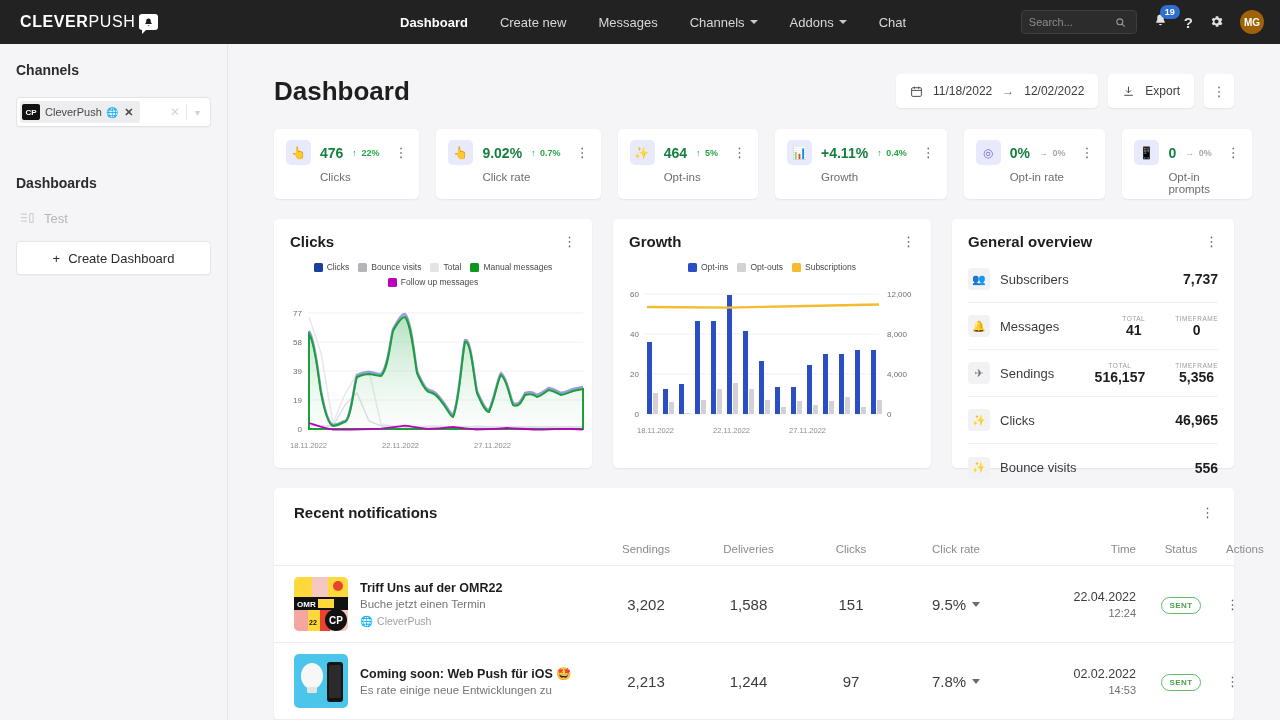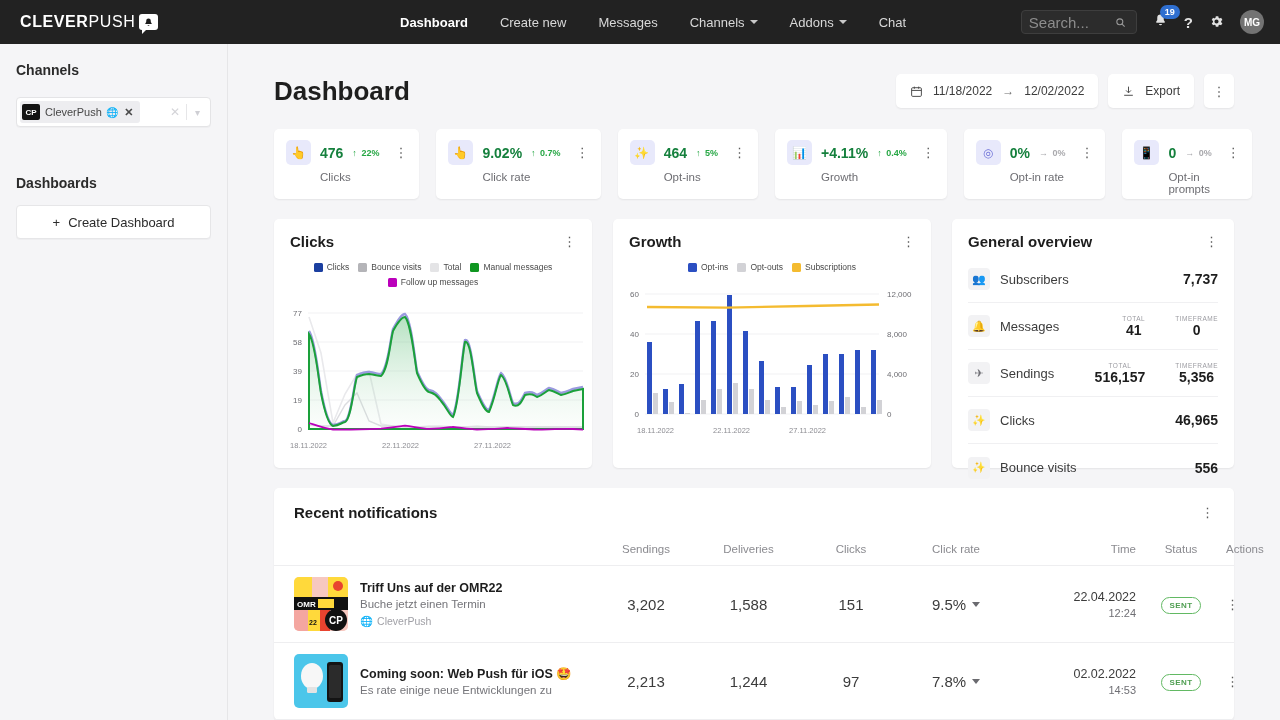--- a/index.html
+++ b/index.html
@@ -36,32 +36,32 @@
   }
   .nav-link.active { color: #ffffff; font-weight: 700; }
   .caret { width: 0; height: 0; border-left: 4px solid transparent; border-right: 4px solid transparent; border-top: 4px solid #c9c9c9; }
 
   .nav-right { display: flex; align-items: center; gap: 16px; padding-right: 16px; }
   .searchbox {
     width: 116px; height: 24px; background: #2c2c2c; border: 1px solid #3e3e3e; border-radius: 4px;
     display: flex; align-items: center; padding: 0 7px; gap: 4px;
   }
   .searchbox input {
-    background: transparent; border: 0; outline: none; color: #bdbdbd; font-size: 15px;
+    background: transparent; border: 0; outline: none; color: #bdbdbd; font-size: 11px;
     width: 82px; font-family: "Liberation Sans", sans-serif;
   }
   .searchbox input::placeholder { color: #8d8d8d; }
   .bell-wrap { position: relative; cursor: pointer; }
   .bell-badge {
     position: absolute; top: -8px; left: 7px; background: #2f6fd0; color: #fff;
     font-size: 9px; font-weight: 700; border-radius: 9px; padding: 1px 5px; line-height: 12px;
   }
   .icon-btn { color: #e2e2e2; font-size: 15px; cursor: pointer; line-height: 1; }
   .avatar {
-    width: 24px; height: 24px; border-radius: 50%; background: #737373; color: #fff;
+    width: 24px; height: 24px; border-radius: 50%; background: #a16207; color: #fff;
     font-size: 10px; font-weight: 700; display: flex; align-items: center; justify-content: center;
     cursor: pointer;
   }
 
   
   .sidebar {
     position: absolute; top: 44px; left: 0; width: 228px; height: 676px;
     background: #f5f5f7; border-right: 1px solid #e6e6e8; padding: 18px 16px;
   }
   .side-title { font-size: 14px; font-weight: 700; color: #2b2b2b; margin-bottom: 19px; }
@@ -270,20 +270,29 @@
       <span class="chip-x">✕</span>
     </span>
     <span class="sel-clear">✕</span>
     <span class="sel-div"></span>
     <span class="sel-caret">▾</span>
   </div>
 
   <div class="dash-title">Dashboards</div>
 
 
+  <div class="dash-item muted">
+    <span class="list-icon">
+      <svg width="14" height="12" viewBox="0 0 16 13" fill="none" stroke="#9a9aa0" stroke-width="1.3">
+          <path d="M1 2h7M1 6h7M1 10h7"></path>
+          <rect x="11" y="1.5" width="4" height="10" rx=".7"></rect>
+        </svg>
+    </span>
+    <span>Test</span>
+  </div>
 
   <div class="create-btn">
     <span>+</span>
     <span>Create Dashboard</span>
   </div>
 </div>
 
 <div class="main">
 
   <div class="page-head">

